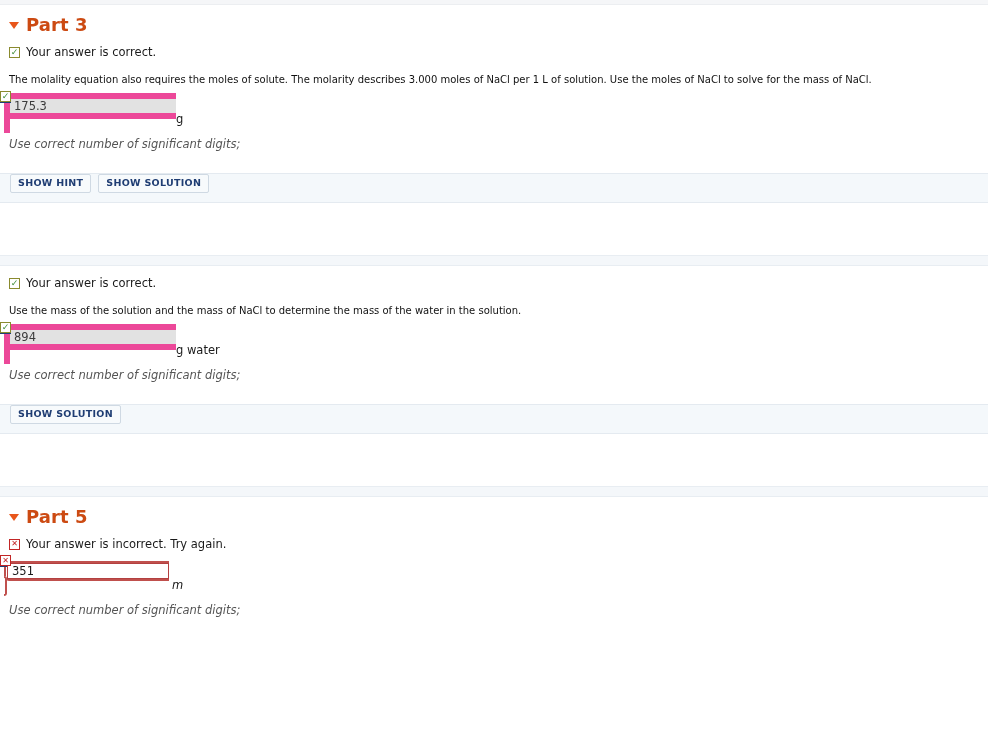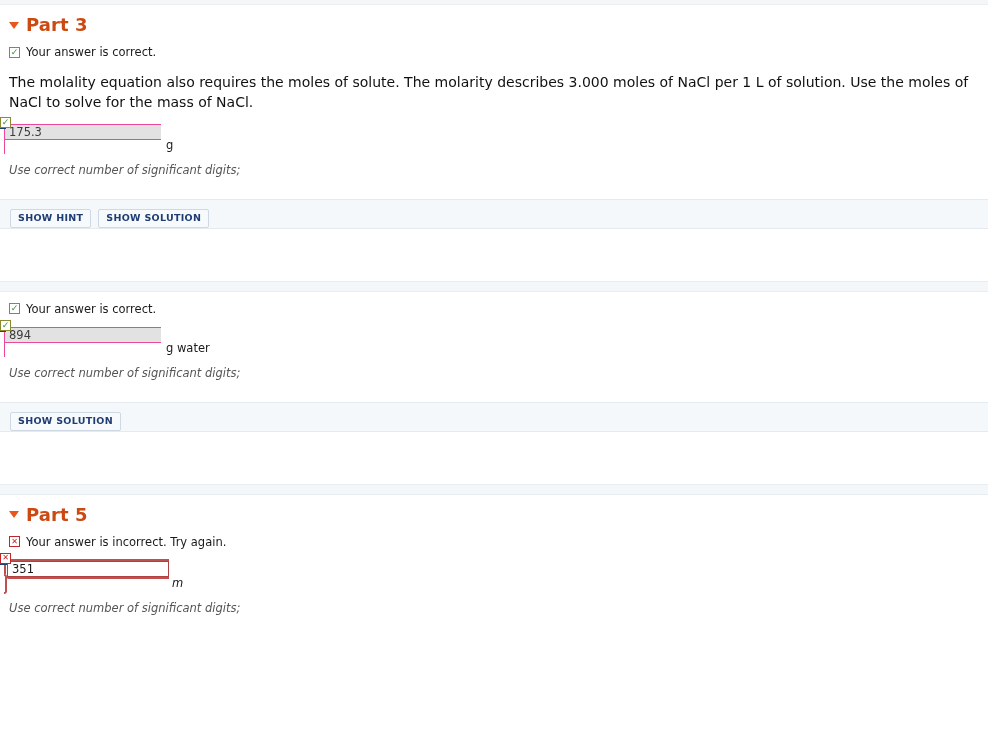--- a/index.html
+++ b/index.html
@@ -77,21 +77,21 @@
     color: #c22626;
     font-weight: bold;
     font-size: 8px;
   }
   .status-text {
     font-size: 11.5px;
     color: #1a1a1a;
   }
   .prompt {
     padding: 14px 0 0 9px;
-    font-size: 14px;
+    font-size: 10px;
     line-height: 1.42;
     color: #111111;
     max-width: 960px;
   }
   .prompt .line2 { display: block; }
 
   
   .answer-row {
     display: flex;
     align-items: flex-start;
@@ -103,21 +103,21 @@
     display: inline-block;
   }
   .input-shell {
     box-sizing: border-box;
     width: 145px;
     height: 22px;
     position: relative;
   }
   
   .input-shell.correct {
-    border: 1px solid #ec4899;
+    border: 6px solid #ec4899;
     background: #701a75;
     box-shadow: 0 0 0 0 transparent;
   }
   .input-shell.correct .field {
     box-sizing: border-box;
     width: 100%;
     height: 100%;
     border: none;
     background: #e2e2e2;
     font-family: "DejaVu Sans", "Liberation Sans", sans-serif;
@@ -211,21 +211,21 @@
   }
 
   
   .action-bar {
     margin-top: 22px;
     background: #f4f8fb;
     border-top: 1px solid #e4eaf0;
     border-bottom: 1px solid #e4eaf0;
     height: 28px;
     display: flex;
-    align-items: flex-end;
+    align-items: flex-start;
     gap: 7px;
     padding-left: 10px;
   }
   .bar-btn {
     background: #f7fafc;
     border: 1px solid #cfd9e3;
     border-radius: 2px;
     color: #1f3d73;
     font-family: "DejaVu Sans", "Liberation Sans", sans-serif;
     font-size: 9.5px;
@@ -280,20 +280,23 @@
 
 <div class="divider-band"></div>
 
 <div class="part-block">
 
   <div class="status-row">
     <span class="status-box ok">✓</span>
     <span class="status-text">Your answer is correct.</span>
   </div>
 
+  <div class="prompt">
+    <span>Use the mass of the solution and the mass of NaCl to determine the mass of the water in the solution.</span>
+  </div>
 
   <div class="answer-row">
     <span class="input-wrap">
       <span class="field-marker ok">✓</span>
       <span class="input-shell correct">
         <input class="field" type="text" value="894" style="">
         <span class="blue-badge"></span>
       </span>
     </span>
     <span class="unit">g water</span>

